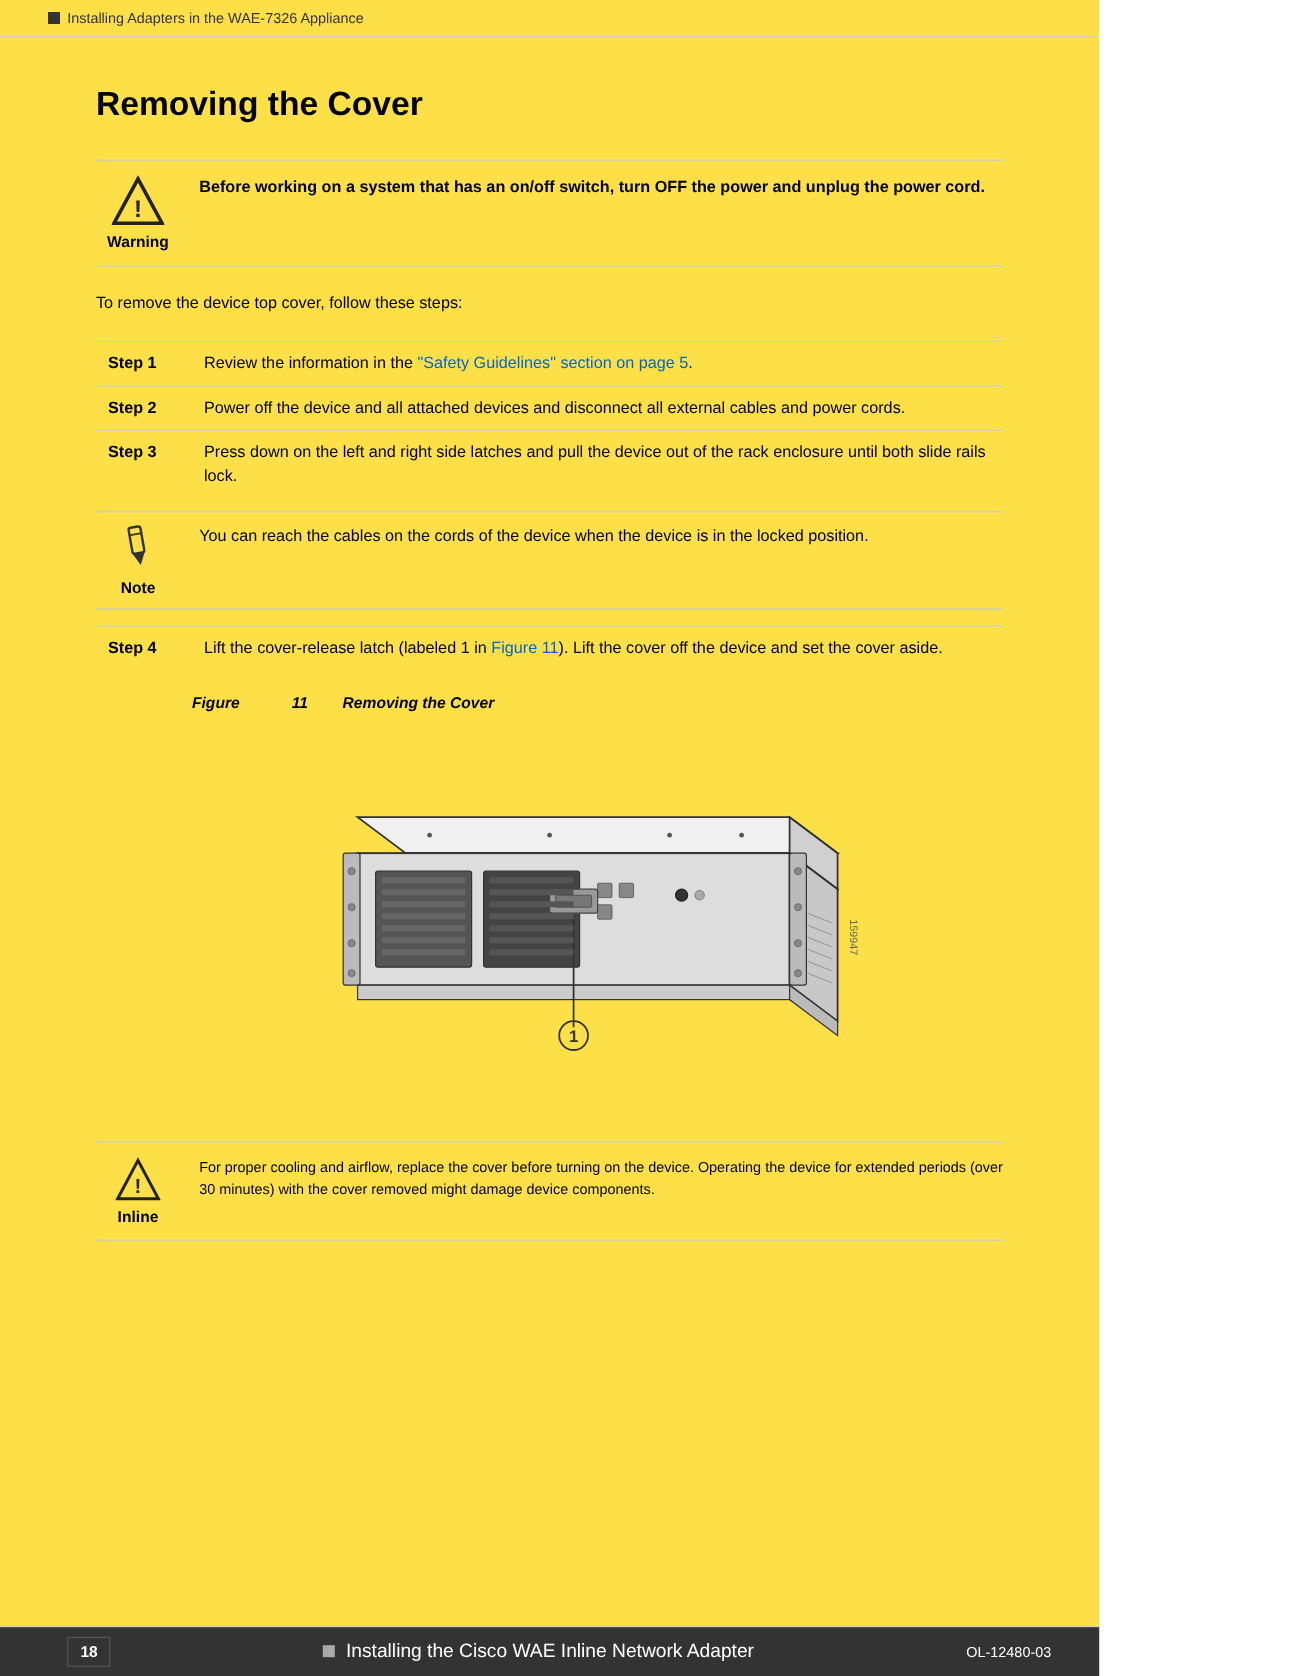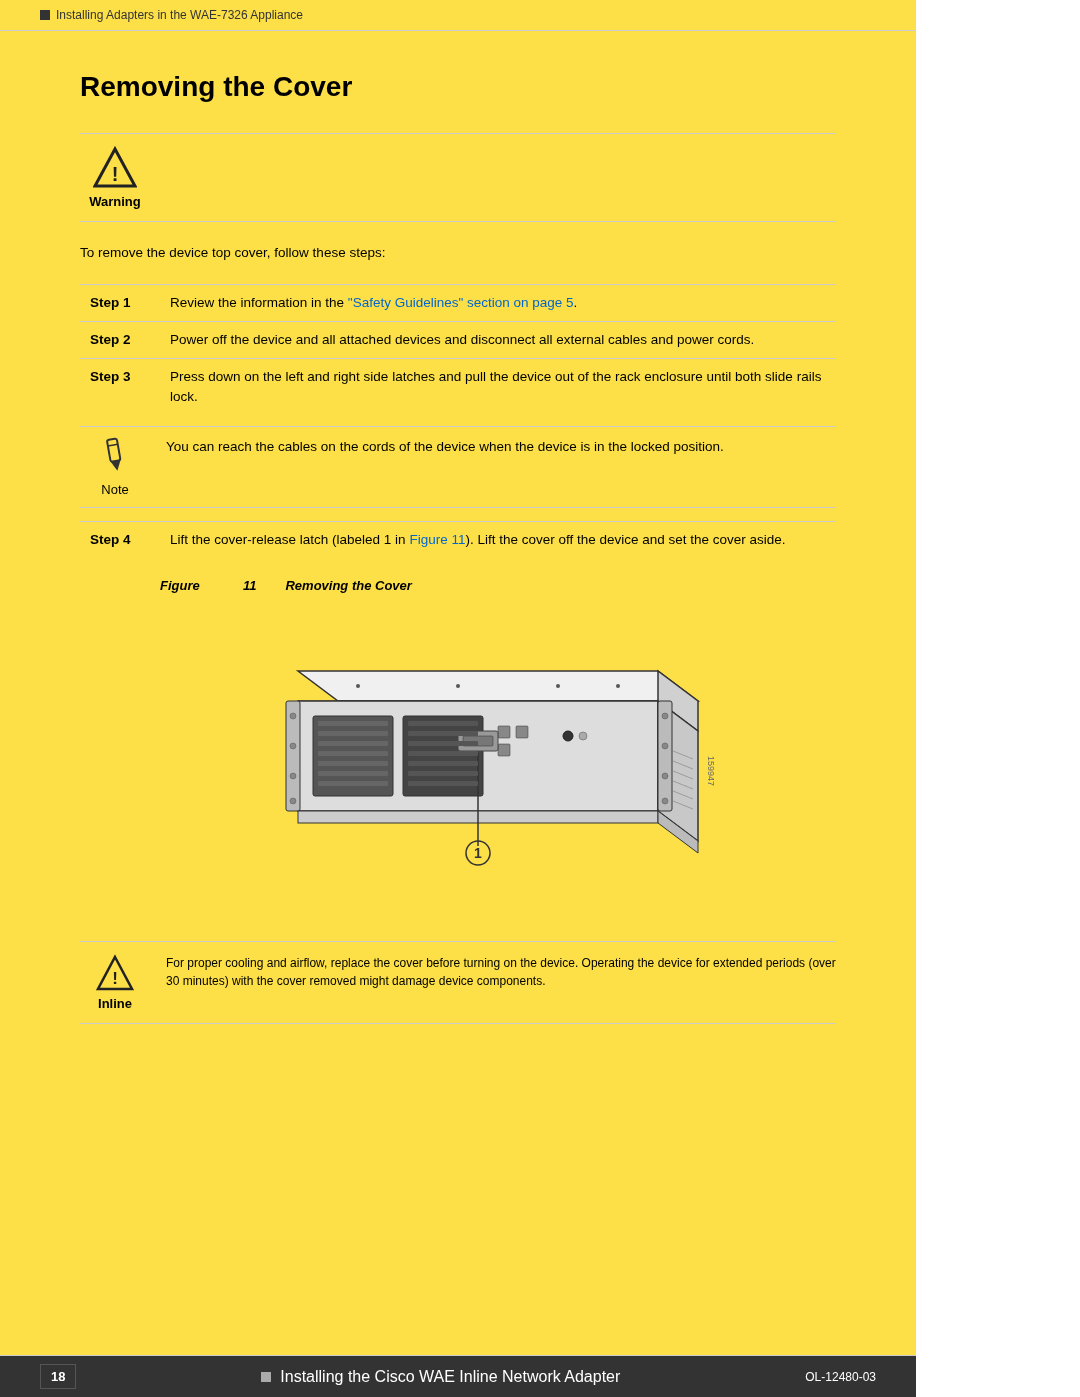--- a/index.html
+++ b/index.html
@@ -153,39 +153,39 @@
       gap: 4px;
     }
 
     .note-pencil-icon {
       font-size: 28px;
       transform: rotate(-10deg);
       display: inline-block;
     }
 
     .note-label {
-      font-weight: normal;
+      font-weight: bold;
       font-size: 13px;
     }
 
     .note-text {
       flex: 1;
       font-size: 13.5px;
       line-height: 1.5;
     }
 
     
     .figure-container {
       margin: 20px 0;
       text-align: center;
     }
 
     .figure-caption {
       font-size: 13px;
-      margin-bottom: 8px;
+      margin-bottom: 18px;
       text-align: left;
       padding-left: 80px;
     }
 
     .figure-caption em {
       font-style: italic;
       font-weight: bold;
     }
 
     .figure-caption strong {
@@ -249,20 +249,21 @@
       background: #333;
       color: #fff;
       font-size: 12px;
       margin-top: auto;
     }
 
     .bottom-bar-left {
       display: flex;
       align-items: center;
       gap: 10px;
+      margin-left: 16px;
     }
 
     .page-num-box {
       background: #333;
       color: #fff;
       padding: 4px 10px;
       font-size: 13px;
       font-weight: bold;
       border: 1px solid #555;
     }
@@ -297,20 +298,21 @@
     <div class="warning-block">
       <div class="warning-icon-col">
 
         <svg width="44" height="44" viewBox="0 0 44 44">
           <polygon points="22,3 42,40 2,40" fill="none" stroke="#222" stroke-width="3"></polygon>
           <text x="22" y="35" text-anchor="middle" font-size="20" font-weight="bold" fill="#222">!</text>
         </svg>
         <span class="warning-label">Warning</span>
       </div>
       <div class="warning-text">
+        <div><strong>Before working on a system that has an on/off switch, turn OFF the power and unplug the power cord.</strong></div>
       </div>
     </div>
 
     <p class="intro-para">To remove the device top cover, follow these steps:</p>
 
     <table class="steps-table">
       <tbody>
 
         <tr>
           <td><strong>Step 1</strong></td>

